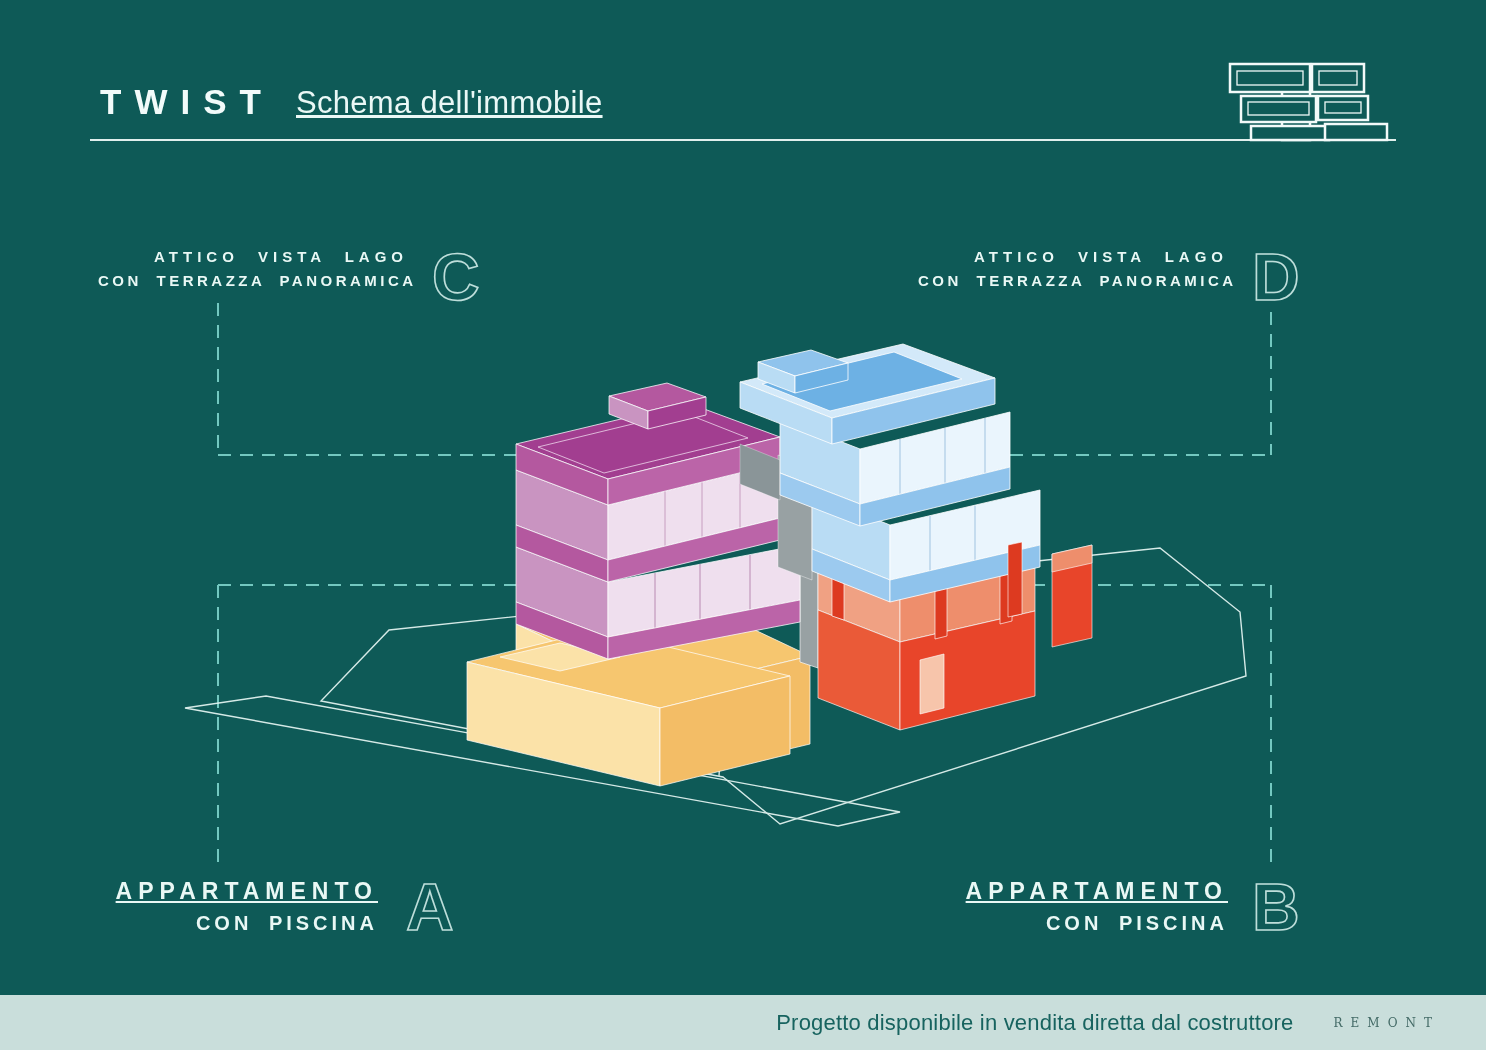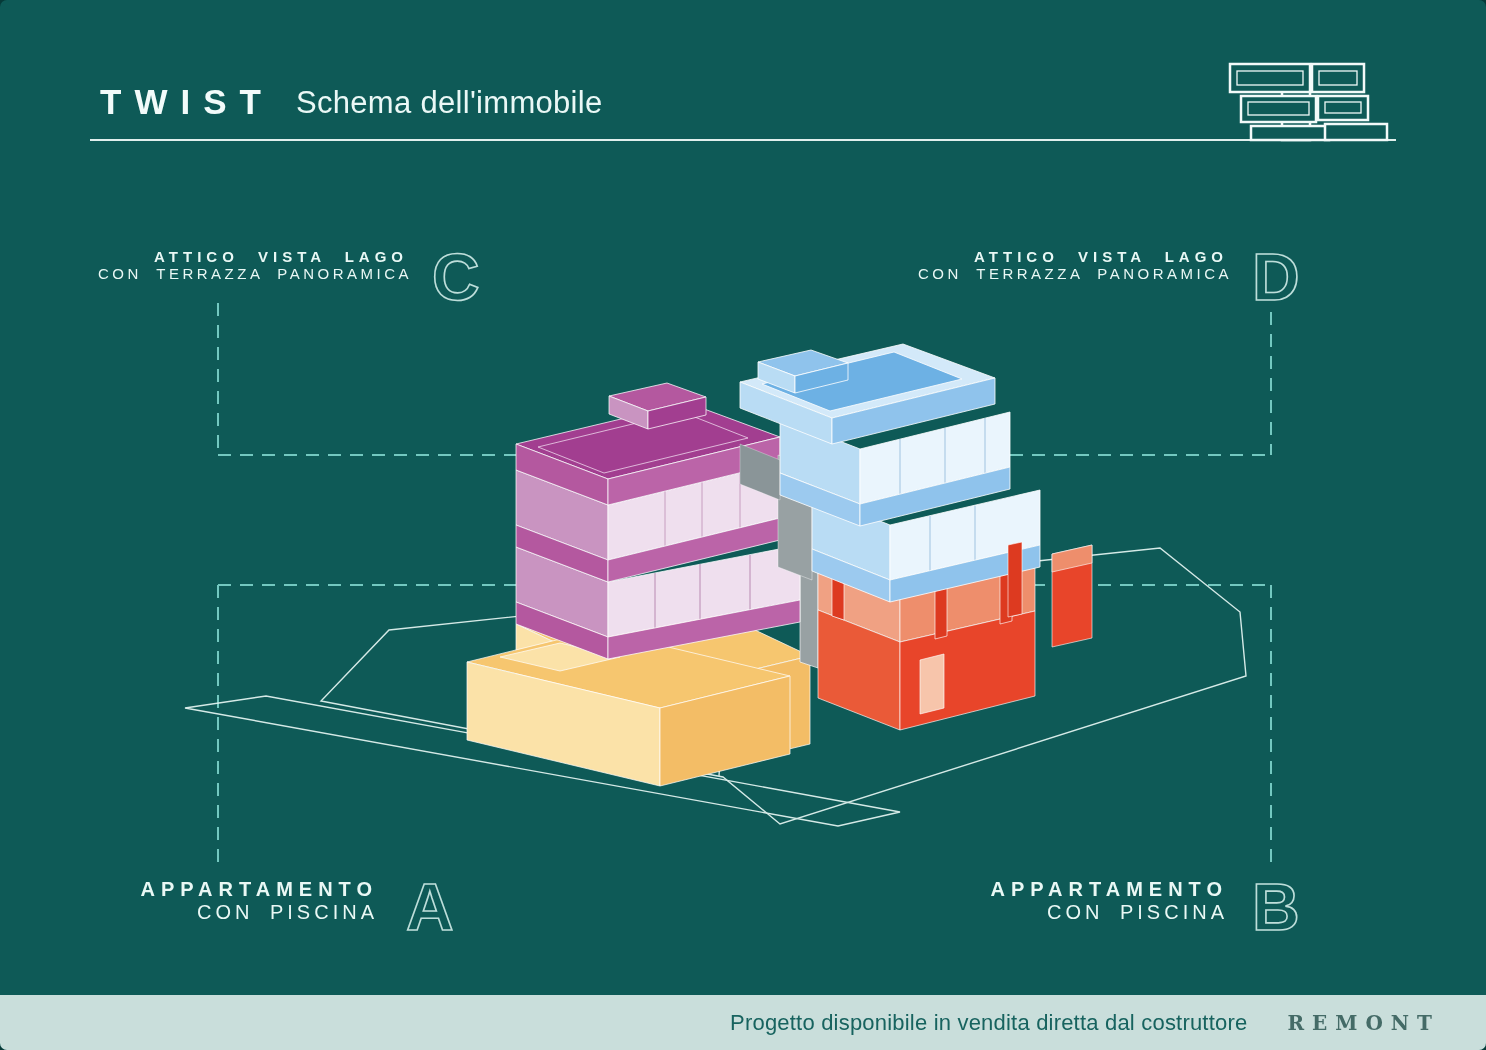--- a/index.html
+++ b/index.html
@@ -9,32 +9,32 @@
     font-family:"Liberation Sans",sans-serif;
   }
   #scene-svg{position:absolute;left:0;top:0;z-index:1;}
   
   .hdr-brand{
     position:absolute;left:100px;top:82px;z-index:3;
     font-size:35px;font-weight:bold;letter-spacing:13px;color:#f2fbfa;
   }
   .hdr-title{
     position:absolute;left:296px;top:85px;z-index:3;
-    font-size:31px;font-weight:normal;letter-spacing:0.3px;color:#eaf8f6;
+    font-size:31px;font-weight:normal;letter-spacing:0.3px;color:#eaf8f6;text-decoration:underline;
   }
   .hdr-rule{
     position:absolute;left:90px;top:139px;width:1306px;height:2px;
     background:#ecf8f6;opacity:.95;z-index:3;
   }
   #brand-icon{position:absolute;left:1226px;top:52px;z-index:3;}
   
   .unit-label{position:absolute;z-index:3;width:310px;text-align:right;color:#e9f8f5;}
   .unit-label .l1{font-size:15px;font-weight:bold;letter-spacing:5px;word-spacing:10px;white-space:nowrap;}
-  .unit-label .l2{font-size:15px;font-weight:normal;letter-spacing:3.5px;word-spacing:7px;white-space:nowrap;}
-  .unit-label.apt .l1{font-size:20px;letter-spacing:6px;}
+  .unit-label .l2{font-size:15px;font-weight:bold;letter-spacing:3.5px;word-spacing:7px;margin-top:7px;white-space:nowrap;}
+  .unit-label.apt .l1{font-size:23px;letter-spacing:6px;text-decoration:underline;}
   .unit-label.apt .l2{font-size:20px;letter-spacing:4px;}
   .pos-c{left:98px;top:248px;}
   .pos-d{left:918px;top:248px;}
   .pos-a{left:68px;top:878px;}
   .pos-b{left:918px;top:878px;}
   .big-letter{position:absolute;z-index:3;}
   .big-letter text{
     font-family:"Liberation Sans",sans-serif;font-weight:bold;font-size:66px;
     fill:none;stroke:#cdeae6;stroke-width:1.6;opacity:.92;
   }
@@ -42,26 +42,26 @@
   .bl-d{left:1244px;top:238px;}
   .bl-a{left:398px;top:868px;}
   .bl-b{left:1244px;top:868px;}
   
   .footer{
     position:absolute;left:0;top:995px;width:1486px;height:55px;z-index:3;
     display:flex;align-items:center;justify-content:flex-end;
     gap:40px;padding-right:46px;box-sizing:border-box;
   }
   .footer-text{color:#17635f;font-size:22px;letter-spacing:.2px;}
-  .footer-logo{font-family:"DejaVu Serif",serif;font-size:20px;letter-spacing:8px;color:#446b67;font-weight:bold;}
+  .footer-logo{font-family:"DejaVu Serif",serif;font-size:12px;letter-spacing:8px;color:#446b67;}
 </style>
 </head>
 <body>
 
-<div id="canvas" style="background: rgb(14, 90, 87); border-radius: 7px;">
+<div id="canvas" style="background: rgb(14, 90, 87);">
 
   <svg id="scene-svg" width="1486" height="1050" viewBox="0 0 1486 1050">
 
     <g stroke-dasharray="13 9" stroke-width="2" fill="none" opacity="0.95">
       <path d="M218,303 L218,455 M218,455 L1271,455 M1271,312 L1271,455" stroke="#79cfc6"></path>
       <path d="M218,585 L1271,585 M218,585 L218,868 M1271,585 L1271,868" stroke="#79cfc6"></path>
     </g>
 
     <g fill="none" stroke-width="1.4" opacity="0.92" stroke="#e6f6f3">
       <path d="M185,708 L266,696 L900,812 L838,826 Z"></path>

